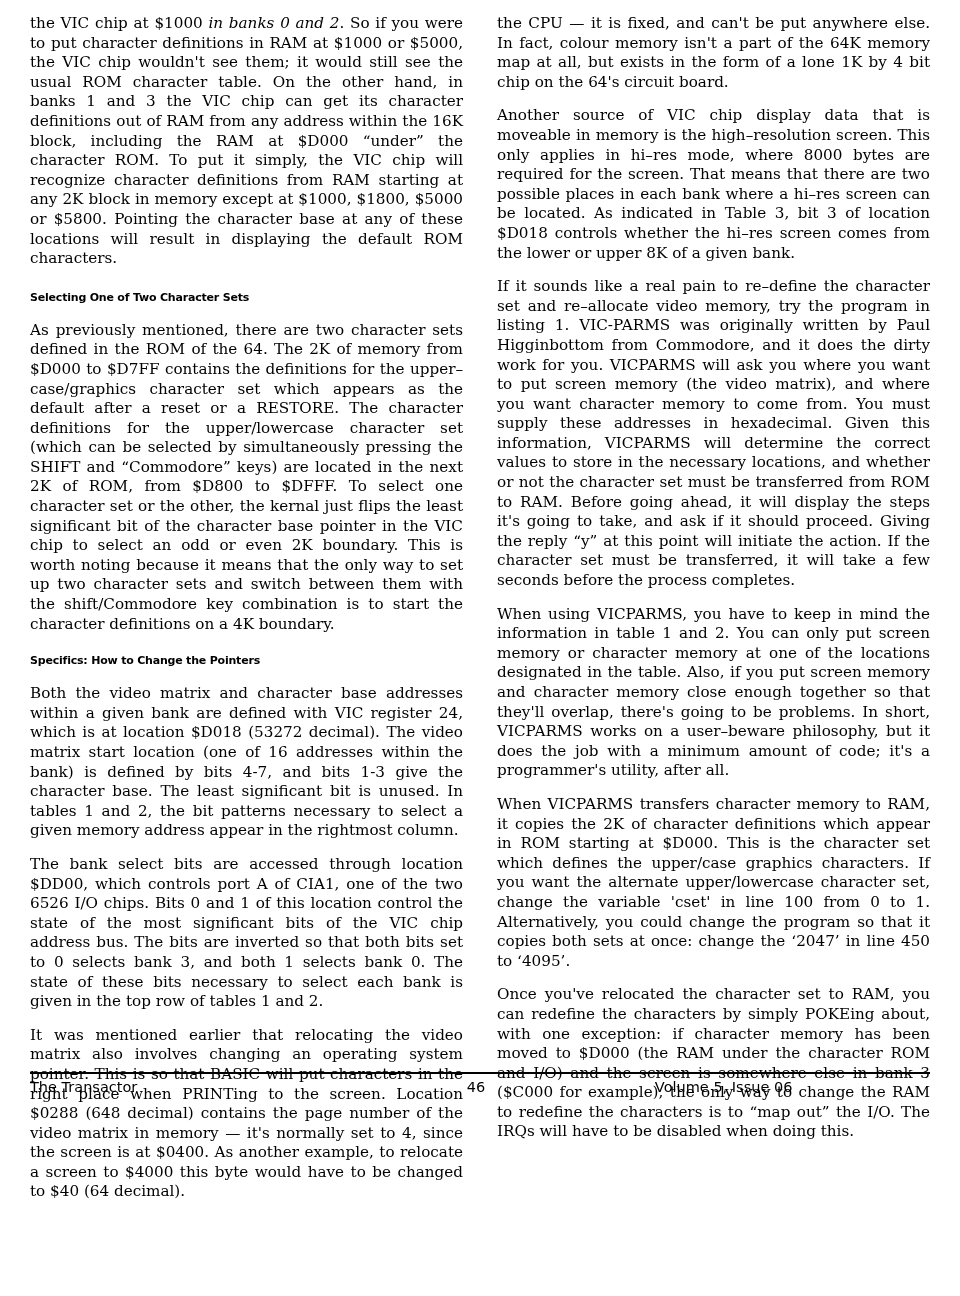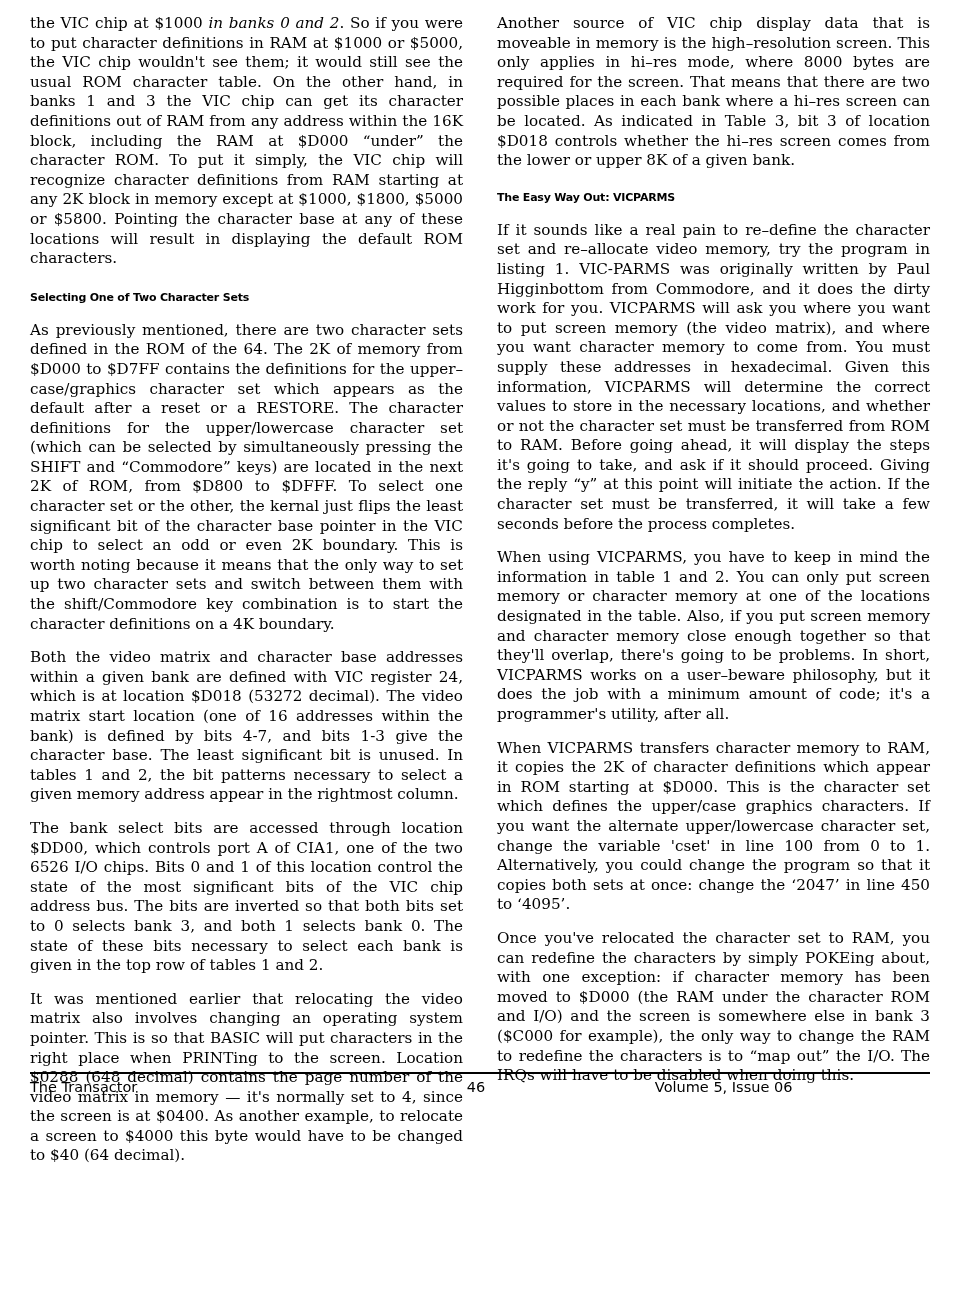--- a/index.html
+++ b/index.html
@@ -83,30 +83,31 @@
 
     <div class="col">
       <p>
         <span>the VIC chip at $1000 </span><span class="italic">in banks 0 and 2</span><span>. So if you were to put character definitions in RAM at $1000 or $5000, the VIC chip wouldn't see them; it would still see the usual ROM character table. On the other hand, in banks 1 and 3 the VIC chip can get its character definitions out of RAM from any address within the 16K block, including the RAM at $D000 “under” the character ROM. To put it simply, the VIC chip will recognize character definitions from RAM starting at any 2K block in memory except at $1000, $1800, $5000 or $5800. Pointing the character base at any of these locations will result in displaying the default ROM characters.</span>
       </p>
 
       <h2 class="subhead first">Selecting One of Two Character Sets</h2>
 
       <p>As previously mentioned, there are two character sets defined in the ROM of the 64. The 2K of memory from $D000 to $D7FF contains the definitions for the upper–case/graphics character set which appears as the default after a reset or a RESTORE. The character definitions for the upper/lowercase character set (which can be selected by simultaneously pressing the SHIFT and “Commodore” keys) are located in the next 2K of ROM, from $D800 to $DFFF. To select one character set or the other, the kernal just flips the least significant bit of the character base pointer in the VIC chip to select an odd or even 2K boundary. This is worth noting because it means that the only way to set up two character sets and switch between them with the shift/Commodore key combination is to start the character definitions on a 4K boundary.</p>
 
+      <h2 class="subhead">Specifics: How to Change the Pointers</h2>
 
       <p>Both the video matrix and character base addresses within a given bank are defined with VIC register 24, which is at location $D018 (53272 decimal). The video matrix start location (one of 16 addresses within the bank) is defined by bits 4-7, and bits 1-3 give the character base. The least significant bit is unused. In tables 1 and 2, the bit patterns necessary to select a given memory address appear in the rightmost column.</p>
       <p>The bank select bits are accessed through location $DD00, which controls port A of CIA1, one of the two 6526 I/O chips. Bits 0 and 1 of this location control the state of the most significant bits of the VIC chip address bus. The bits are inverted so that both bits set to 0 selects bank 3, and both 1 selects bank 0. The state of these bits necessary to select each bank is given in the top row of tables 1 and 2.</p>
       <p>It was mentioned earlier that relocating the video matrix also involves changing an operating system pointer. This is so that BASIC will put characters in the right place when PRINTing to the screen. Location $0288 (648 decimal) contains the page number of the video matrix in memory — it's normally set to 4, since the screen is at $0400. As another example, to relocate a screen to $4000 this byte would have to be changed to $40 (64 decimal).</p>
     </div>
 
     <div class="col">
+      <p>the CPU — it is fixed, and can't be put anywhere else. In fact, colour memory isn't a part of the 64K memory map at all, but exists in the form of a lone 1K by 4 bit chip on the 64's circuit board.</p>
       <p>Another source of VIC chip display data that is moveable in memory is the high–resolution screen. This only applies in hi–res mode, where 8000 bytes are required for the screen. That means that there are two possible places in each bank where a hi–res screen can be located. As indicated in Table 3, bit 3 of location $D018 controls whether the hi–res screen comes from the lower or upper 8K of a given bank.</p>
 
-      <h2 class="subhead">The Easy Way Out: VICPARMS</h2>
 
       <p>If it sounds like a real pain to re–define the character set and re–allocate video memory, try the program in listing 1. VIC-PARMS was originally written by Paul Higginbottom from Commodore, and it does the dirty work for you. VICPARMS will ask you where you want to put screen memory (the video matrix), and where you want character memory to come from. You must supply these addresses in hexadecimal. Given this information, VICPARMS will determine the correct values to store in the necessary locations, and whether or not the character set must be transferred from ROM to RAM. Before going ahead, it will display the steps it's going to take, and ask if it should proceed. Giving the reply “y” at this point will initiate the action. If the character set must be transferred, it will take a few seconds before the process completes.</p>
       <p>When using VICPARMS, you have to keep in mind the information in table 1 and 2. You can only put screen memory or character memory at one of the locations designated in the table. Also, if you put screen memory and character memory close enough together so that they'll overlap, there's going to be problems. In short, VICPARMS works on a user–beware philosophy, but it does the job with a minimum amount of code; it's a programmer's utility, after all.</p>
       <p>When VICPARMS transfers character memory to RAM, it copies the 2K of character definitions which appear in ROM starting at $D000. This is the character set which defines the upper/case graphics characters. If you want the alternate upper/lowercase character set, change the variable 'cset' in line 100 from 0 to 1. Alternatively, you could change the program so that it copies both sets at once: change the ‘2047’ in line 450 to ‘4095’.</p>
       <p>Once you've relocated the character set to RAM, you can redefine the characters by simply POKEing about, with one exception: if character memory has been moved to $D000 (the RAM under the character ROM and I/O) and the screen is somewhere else in bank 3 ($C000 for example), the only way to change the RAM to redefine the characters is to “map out” the I/O. The IRQs will have to be disabled when doing this.</p>
     </div>
 
   </div>
 
   <div class="footer">

